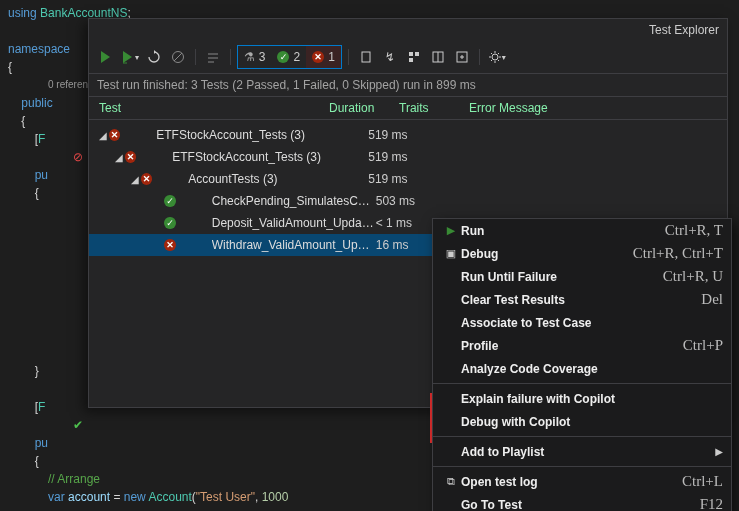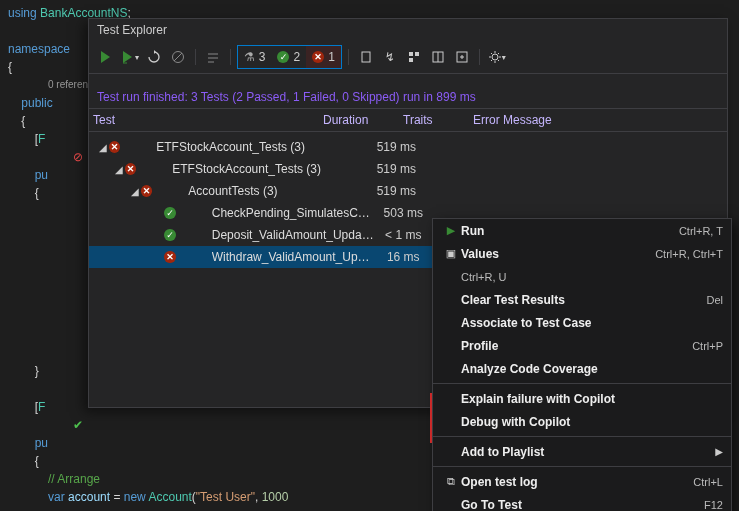--- a/index.html
+++ b/index.html
@@ -9,56 +9,56 @@
 .code-bg .line { white-space: pre; }
 .kw { color: #569cd6; } .ns { color: #4ec9b0; } .str { color: #d69d73; } .num { color: #b5cea8; }
 .cm { color: #57a64a; } .id { color: #9cdcfe; } .def { color: #d4d4d4; }
 .codelens { color: #999; font-size: 10px; padding-left: 40px; }
 .bracket { color: #d4d4d4; }
 .gutter-pass { color: #4ec14e; padding-left: 65px; }
 .gutter-fail { color: #f14c4c; padding-left: 65px; }
 .attr { color: #4ec9b0; }
 
 .panel { position: absolute; top: 18px; left: 88px; width: 640px; height: 390px; background: #252526; border: 1px solid #3e3e42; box-shadow: -4px 4px 12px rgba(0,0,0,0.5); }
-.panel-title { padding: 4px 8px; color: #ccc; font-size: 12px; }
+.panel-title { padding: 4px 8px; color: #ccc; font-size: 12px; text-align: right; }
 .toolbar { display: flex; align-items: center; padding: 4px 6px; gap: 2px; border-bottom: 1px solid #3e3e42; }
 .tb-btn { display: inline-flex; align-items: center; justify-content: center; width: 22px; height: 22px; cursor: pointer; }
 .tb-sep { width: 1px; height: 16px; background: #3e3e42; margin: 0 4px; }
 .counter-group { border: 1px solid #007acc; display: flex; align-items: center; padding: 0; height: 24px; }
 .counter { display: flex; align-items: center; padding: 0 6px; gap: 4px; height: 100%; }
 .counter.fail-active { background: #3a2323; }
 .icon-pass { width: 12px; height: 12px; border-radius: 50%; background: #388a34; display: inline-flex; align-items: center; justify-content: center; color: #fff; font-size: 9px; }
 .icon-fail { width: 12px; height: 12px; border-radius: 50%; background: #a1260d; display: inline-flex; align-items: center; justify-content: center; color: #fff; font-size: 9px; font-weight: bold; }
 .icon-flask { color: #aaa; font-size: 12px; }
-.status-line { padding: 4px 8px; color: #8b5cf6; border-bottom: 1px solid #3e3e42; margin-top: 12px; }
-
-.columns { display: flex; padding: 4px 4px; color: #c4b5fd; border-bottom: 1px solid #3e3e42; }
+.status-line { padding: 4px 8px; color: #a3a3a3; border-bottom: 1px solid #3e3e42; }
+
+.columns { display: flex; padding: 4px 10px; color: #86efac; border-bottom: 1px solid #3e3e42; }
 .col-test { width: 230px; }
 .col-dur { width: 70px; }
-.col-tr { width: 70px; margin-left: 10px; }
+.col-tr { width: 70px; }
 .col-err { flex: 1; }
 
 .tree { padding: 4px 0; }
 .tree-row { display: flex; align-items: center; height: 22px; padding-left: 8px; cursor: pointer; }
 .tree-row.selected { background: #094771; }
 .expander { width: 12px; color: #ccc; font-size: 10px; display: inline-block; text-align: center; }
 .tree-icon { margin-right: 4px; }
 .tree-label { flex: 1; color: #ddd; overflow: hidden; text-overflow: ellipsis; white-space: nowrap; margin-left: 32px; }
-.tree-dur { width: 70px; text-align: center; padding-right: 12px; color: #ccc; }
+.tree-dur { width: 70px; text-align: left; padding-right: 12px; color: #ccc; }
 .tree-err { width: 230px; color: #ccc; overflow: hidden; text-overflow: ellipsis; white-space: nowrap; font-size: 11px; }
 .indent-0 { padding-left: 8px; }
 .indent-1 { padding-left: 24px; }
 .indent-2 { padding-left: 40px; }
 .indent-3 { padding-left: 64px; }
 
 .ctx-menu { position: absolute; top: 218px; left: 432px; width: 300px; background: #1b1b1c; border: 1px solid #3e3e42; box-shadow: 4px 4px 12px rgba(0,0,0,0.6); z-index: 10; }
 .ctx-item { display: flex; align-items: center; height: 23px; padding: 0 8px; cursor: pointer; }
 .ctx-icon { width: 20px; display: inline-flex; align-items: center; justify-content: center; font-size: 11px; }
 .ctx-label { flex: 1; color: #eee; font-weight: bold; }
-.ctx-short { color: #bbb; font-size: 11px; }
+.ctx-short { color: #bbb; font-size: 15px; font-family: Liberation Serif, serif; }
 .ctx-sep { height: 1px; background: #3e3e42; margin: 3px 0; }
 .ctx-arrow { color: #ccc; font-size: 10px; }
 
 .highlight-box { position: absolute; border: 2px solid #e83030; pointer-events: none; }
 
 svg { display: block; }
 </style>
 </head>
 <body>
 
@@ -246,25 +246,26 @@
 </div>
 
 <div class="ctx-menu">
   <div class="ctx-item">
       <span class="ctx-icon" style="color:#388a34;">▶</span>
       <span class="ctx-label">Run</span>
       <span class="ctx-short">Ctrl+R, T</span>
     </div>
   <div class="ctx-item">
       <span class="ctx-icon">▣</span>
-      <span class="ctx-label">Values</span>
+      <span class="ctx-label">Debug</span>
       <span class="ctx-short">Ctrl+R, Ctrl+T</span>
     </div>
   <div class="ctx-item">
       <span class="ctx-icon"></span>
+      <span class="ctx-label">Run Until Failure</span>
       <span class="ctx-short">Ctrl+R, U</span>
     </div>
   <div class="ctx-item">
       <span class="ctx-icon"></span>
       <span class="ctx-label">Clear Test Results</span>
       <span class="ctx-short">Del</span>
     </div>
   <div class="ctx-item">
       <span class="ctx-icon"></span>
       <span class="ctx-label">Associate to Test Case</span>

